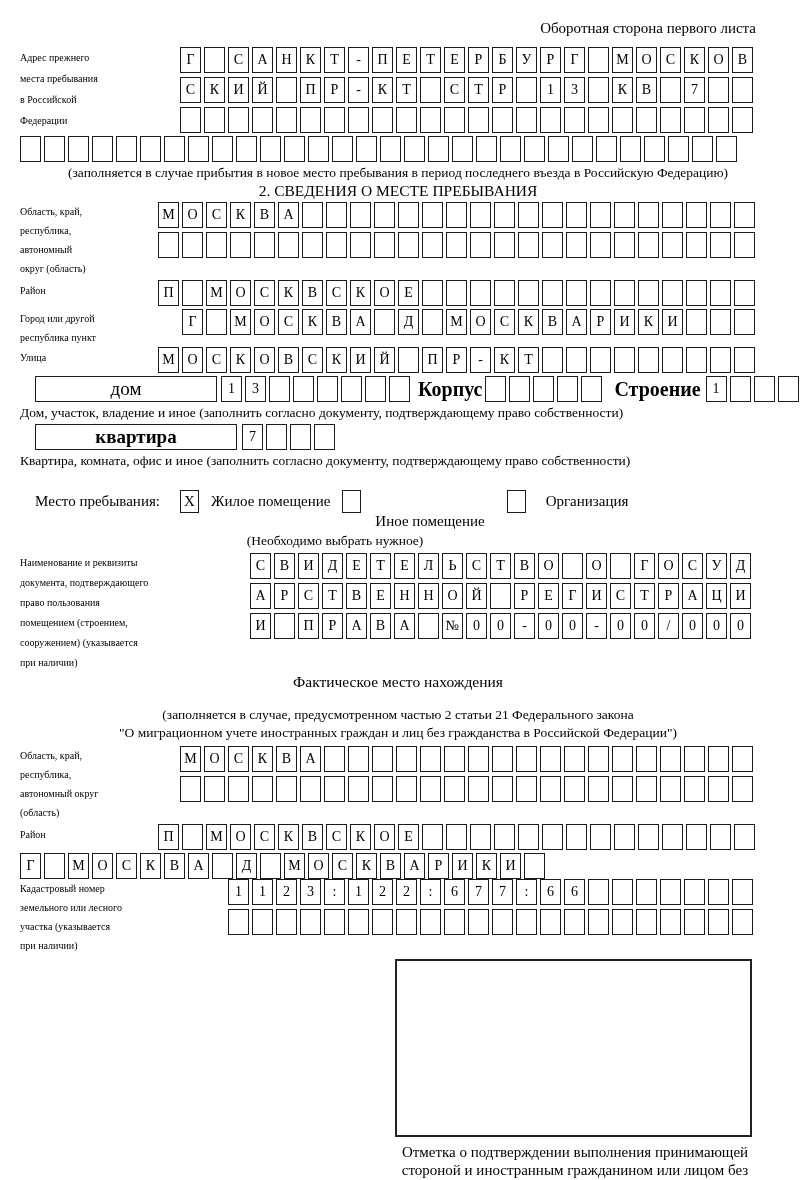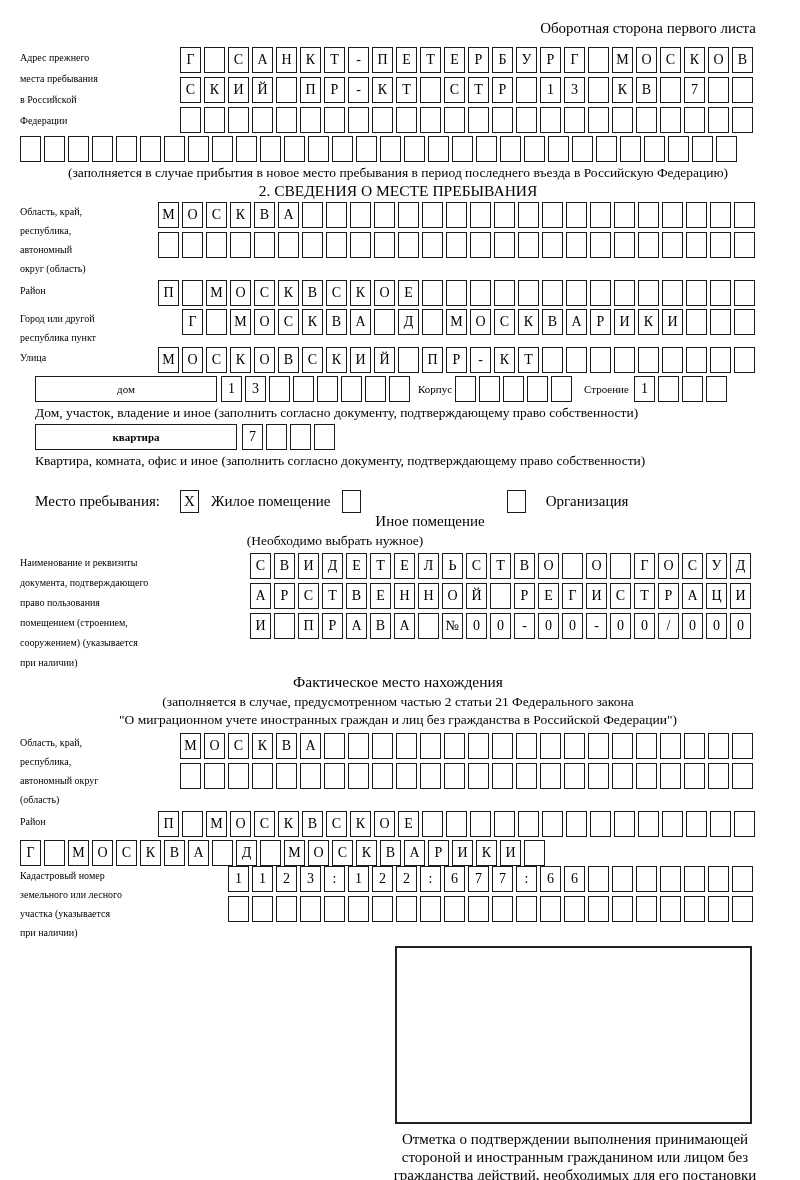--- a/index.html
+++ b/index.html
@@ -22,29 +22,29 @@
 
   .gridcol { display:flex; flex-direction:column; gap:4px; }
   .cells { display:flex; gap:3px; flex-wrap:nowrap; }
   .cell {
     width:21px; height:26px; flex-shrink:0;
     border:1.5px solid #1b1b1b;
     font-size:14px; line-height:23px; text-align:center;
     overflow:hidden;
   }
   .caption { font-size:13.5px; text-align:center; line-height:18px; }
-  .caption.left { text-align:left; margin-left:15px; }
+  .caption.left { text-align:left; }
   .title { font-size:15.5px; font-weight:normal; text-align:center; line-height:18px; }
 
   .labelbox {
     border:1.5px solid #1b1b1b; height:26px; flex-shrink:0;
     display:flex; align-items:center; justify-content:center;
-    font-size:11px;
+    font-size:19px;
   }
-  .inline-lbl { font-size:11px; line-height:26px; flex-shrink:0; }
+  .inline-lbl { font-size:20px; line-height:26px; flex-shrink:0;font-weight:bold; }
 
   .chkrow { display:flex; align-items:center; font-size:15px; margin-left:15px; }
   .chkbox {
     width:19px; height:23px; border:1.5px solid #1b1b1b; flex-shrink:0;
     font-size:15px; line-height:20px; text-align:center;
   }
 
   .stampbox { border:2px solid #222; width:357px; height:178px; margin-left:375px; margin-top:4px; }
   .stampnote { font-size:15px; line-height:18px; text-align:center; white-space:pre-line;
                width:440px; margin-left:335px; margin-top:6px; }
@@ -462,21 +462,21 @@
           <div class="cell">0</div>
           <div class="cell">/</div>
           <div class="cell">0</div>
           <div class="cell">0</div>
           <div class="cell">0</div>
         </div>
     </div>
   </div>
 
   <div class="title">Фактическое место нахождения</div>
-  <div class="caption" style="margin-top:2px;">(заполняется в случае, предусмотренном частью 2 статьи 21 Федерального закона</div>
+  <div class="caption" style="margin-top:15px;">(заполняется в случае, предусмотренном частью 2 статьи 21 Федерального закона</div>
   <div class="caption mb4">"О миграционном учете иностранных граждан и лиц без гражданства в Российской Федерации")</div>
 
   <div class="row mb2">
     <div class="lbl w160 lh19">Область, край,
 республика,
 автономный округ
 (область)</div>
     <div class="gridcol">
       <div class="cells">
           <div class="cell">М</div>

